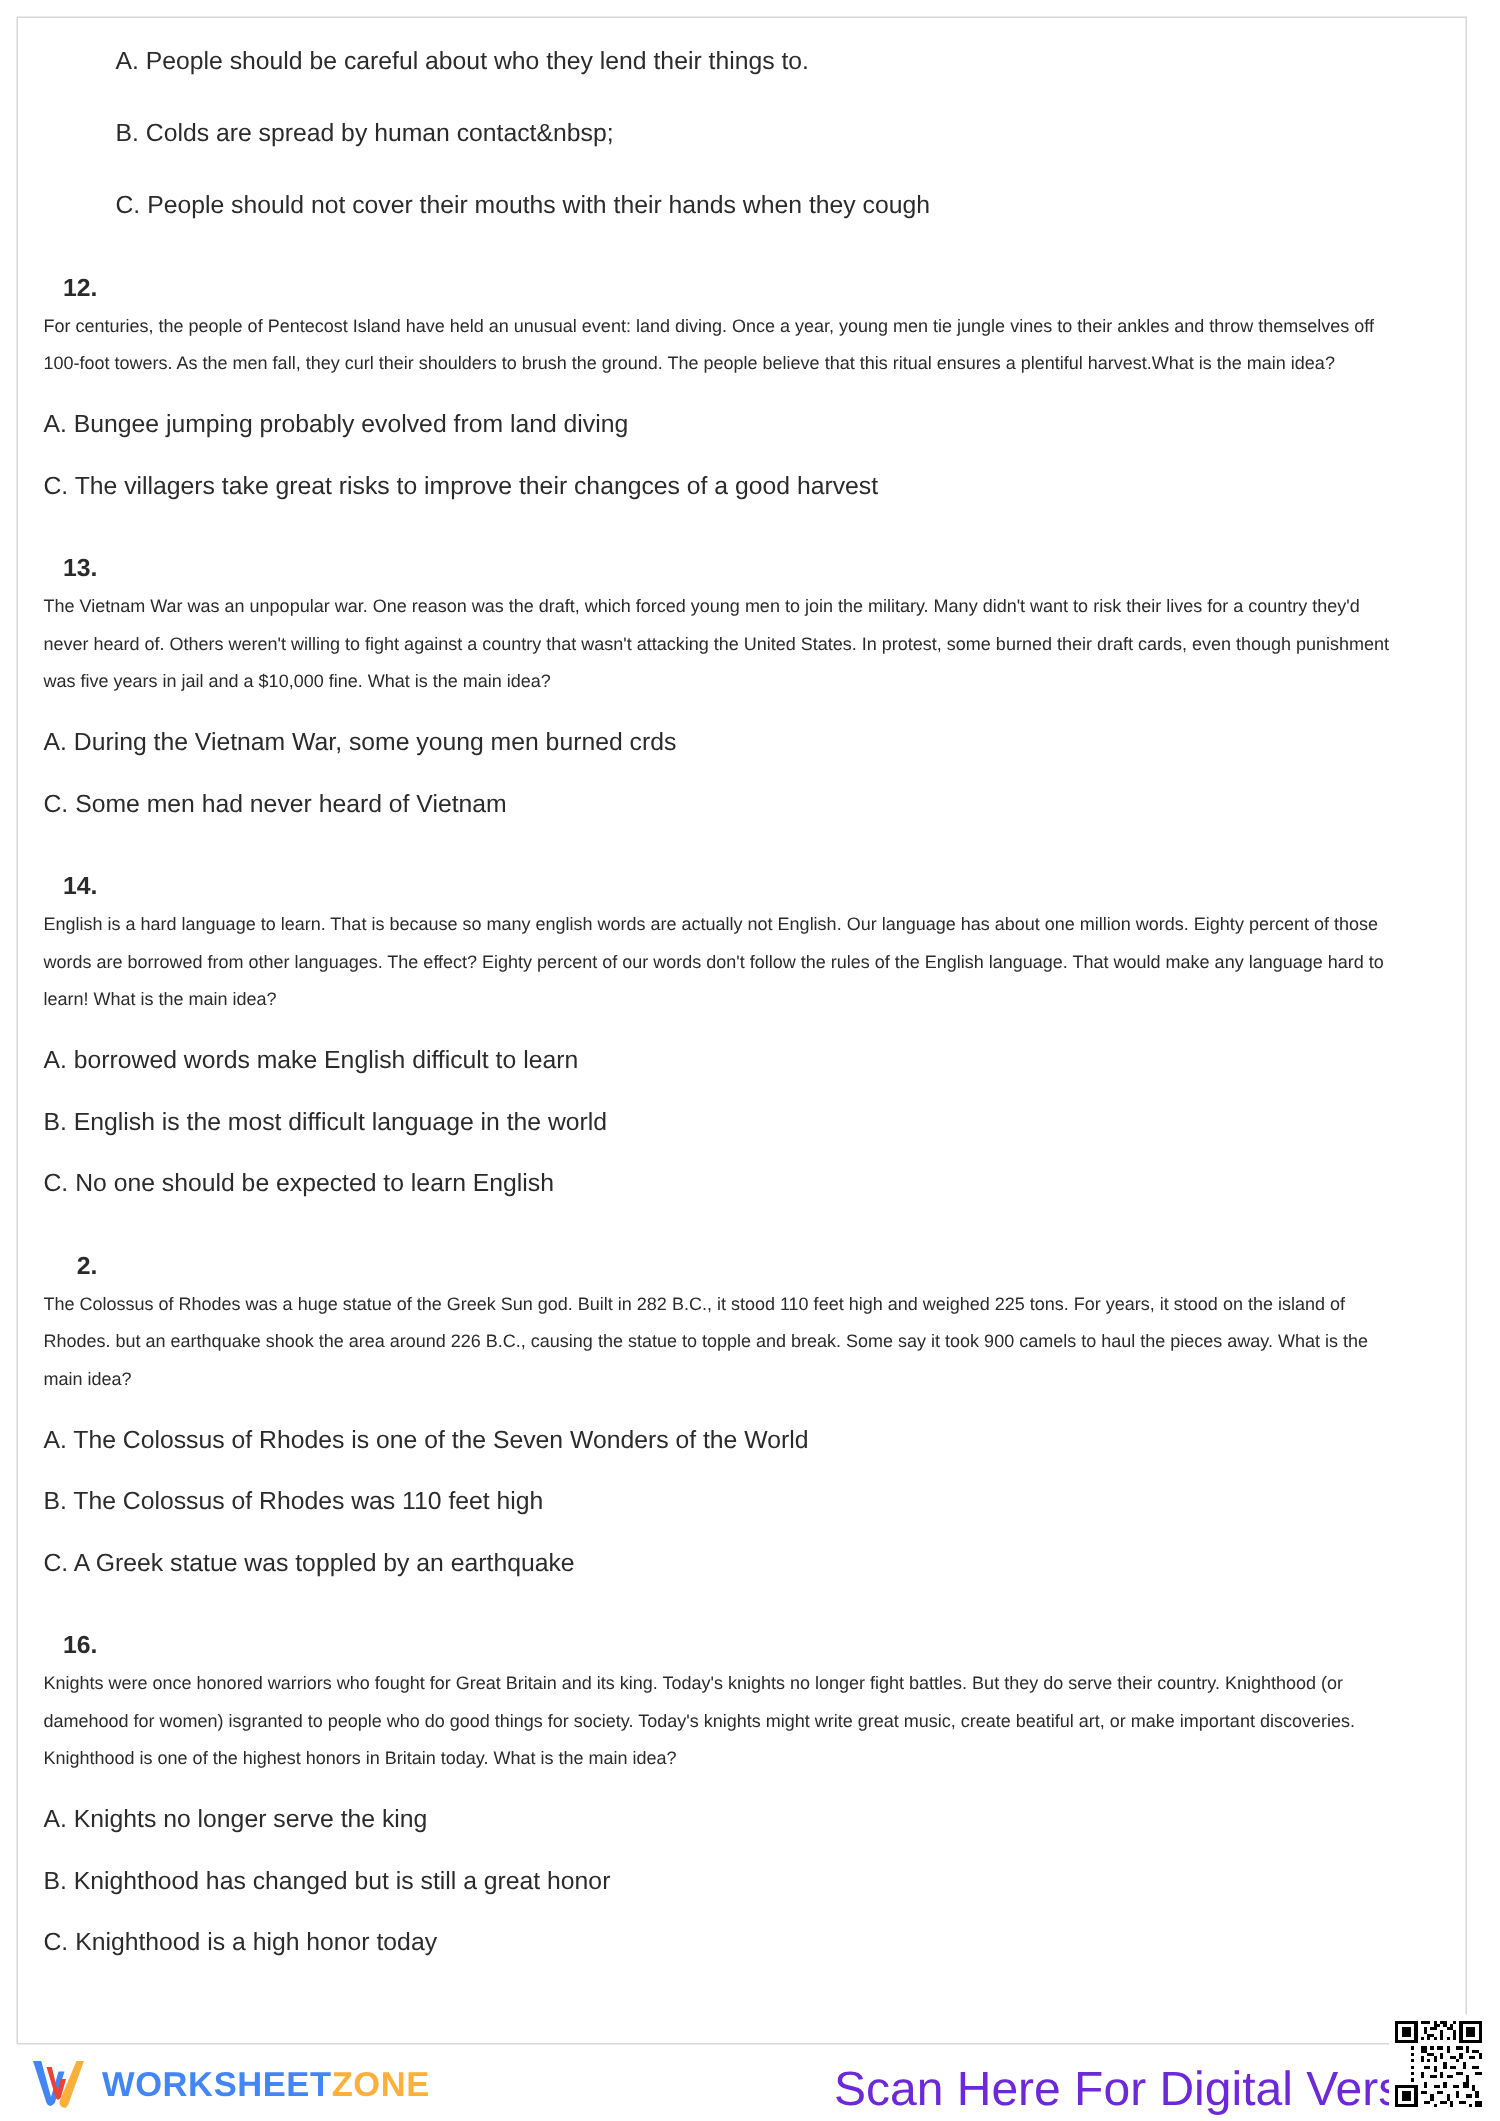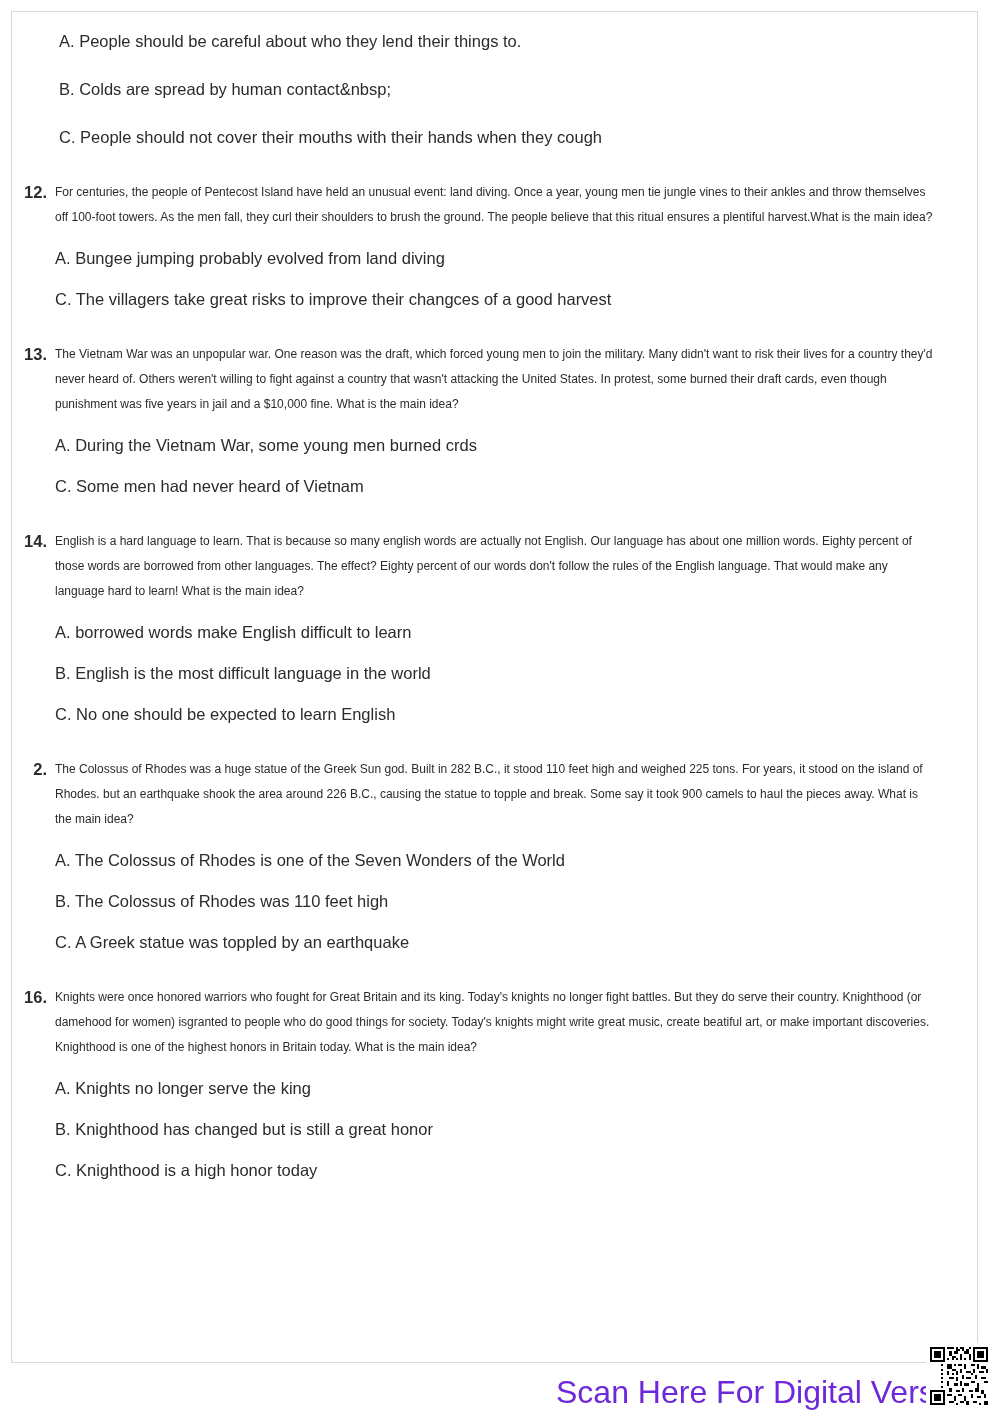--- a/index.html
+++ b/index.html
@@ -28,33 +28,34 @@
     background: #ffffff;
   }
 
   .content {
     position: absolute;
     left: 11px;
     top: 11px;
     width: 967px;
     height: 1084px;
     box-sizing: border-box;
-    padding: 18px 42px 0 0;
+    padding: 18px 42px 0 18px;
   }
 
   
   .orphan-answers {
     padding-left: 48px;
   }
 
   
   .question {
     display: flex;
     align-items: flex-start;
     margin-top: 30px;
+    flex-direction: column;
   }
   .q-num {
     flex: 0 0 auto;
     width: 36px;
     text-align: right;
     font-weight: bold;
     font-size: 16.5px;
     line-height: 25px;
     padding-right: 8px;
     color: #2b2b2b;
@@ -203,20 +204,30 @@
         <div class="answer">B. Knighthood has changed but is still a great honor</div>
         <div class="answer">C. Knighthood is a high honor today</div>
       </div>
     </div>
   </div>
 
 </div>
 
 <div class="footer">
 
+  <div class="logo">
+    <span class="logo-mark">
+      <svg viewBox="0 0 42 36" width="42" height="36" aria-hidden="true">
+        <path d="M4 3 L13 31 Q15 35 18.5 31 L25 10 L21 10 L16 27 L9.5 3 Z" fill="#4285f4"></path>
+        <path d="M13 7 L19 27 Q20 30.5 22.5 27.5 L26 15 L22.5 15 L20.5 23 L16.5 7 Z" fill="#ea4335"></path>
+        <path d="M33 3 L38 3 L27.5 32 Q26 35.5 23 33.5 Q21 32 22 29 Z" fill="#fbb03b"></path>
+      </svg>
+    </span>
+    <span class="logo-text"><span class="lt-blue">WORKSHEET</span><span class="lt-orange">ZONE</span></span>
+  </div>
 
   <div class="scan-text">Scan Here For Digital Version</div>
 
   <div class="qr">
     <svg viewBox="0 0 29 29" width="62" height="62" shape-rendering="crispEdges" aria-hidden="true">
       <rect width="29" height="29" fill="#ffffff"></rect>
       <g fill="#000000">
 
         <rect x="1" y="1" width="7" height="1"></rect>
           <rect x="1" y="7" width="7" height="1"></rect>

